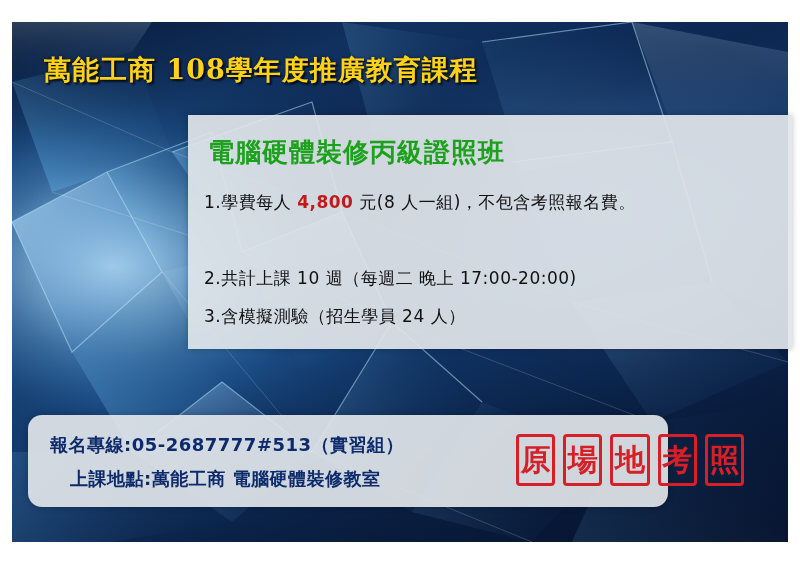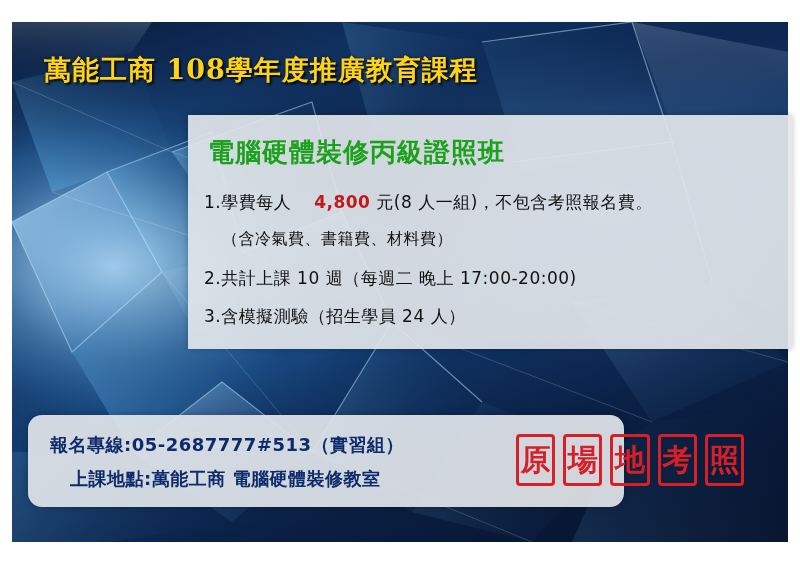--- a/index.html
+++ b/index.html
@@ -74,36 +74,37 @@
     white-space: nowrap;
   }
   .line {
     position: absolute;
     font-family: "DejaVu Sans", "Liberation Sans", sans-serif;
     font-size: 17px;
     color: #111111;
     white-space: nowrap;
     letter-spacing: 0.5px;
   }
-  .line .accent { color: #c01a1a; font-weight: bold; margin-left: 17px; }
+  .line .accent { color: #c01a1a; font-weight: bold; }
   .l1 { left: 16px; top: 76px; }
   .l2 { left: 34px; top: 114px; font-size: 16px; }
   .l3 { left: 16px; top: 152px; }
   .l4 { left: 16px; top: 190px; text-align: center; }
 
   
   .bottom {
     position: absolute;
     left: 28px;
     top: 415px;
     width: 596px;
     height: 92px;
     background: rgba(224,228,232,0.93);
     border-radius: 14px;
     box-shadow: 0 0 6px rgba(0,0,0,0.25);
+    padding-left: 44px;
   }
   .bline {
     position: absolute;
     left: 22px;
     font-family: "DejaVu Sans", "Liberation Sans", sans-serif;
     font-size: 18px;
     font-weight: bold;
     color: #0d2a6b;
     white-space: nowrap;
     letter-spacing: 0.5px;
@@ -210,21 +211,20 @@
 
   <div class="title">萬能工商 108學年度推廣教育課程</div>
 
   <div class="card">
     <div class="card-title">電腦硬體裝修丙級證照班</div>
 
     <div class="line l1">
       <span>1.學費每人 </span><span class="accent">4,800</span><span> 元(8 人一組)，不包含考照報名費。</span>
     </div>
 
-    <div class="line l2">（含冷氣費、書籍費、材料費）</div>
     <div class="line l3">2.共計上課 10 週（每週二 晚上 17:00-20:00)</div>
     <div class="line l4">3.含模擬測驗（招生學員 24 人）</div>
   </div>
 
   <div class="bottom">
     <div class="bline bline1">報名專線:05-2687777#513（實習組）</div>
     <div class="bline bline2">上課地點:萬能工商 電腦硬體裝修教室</div>
 
     <div class="seal">
       <div class="seal-ch">原</div>

